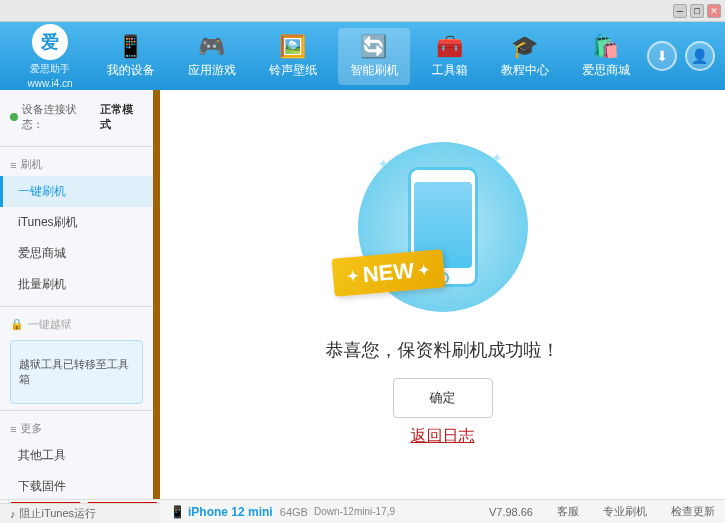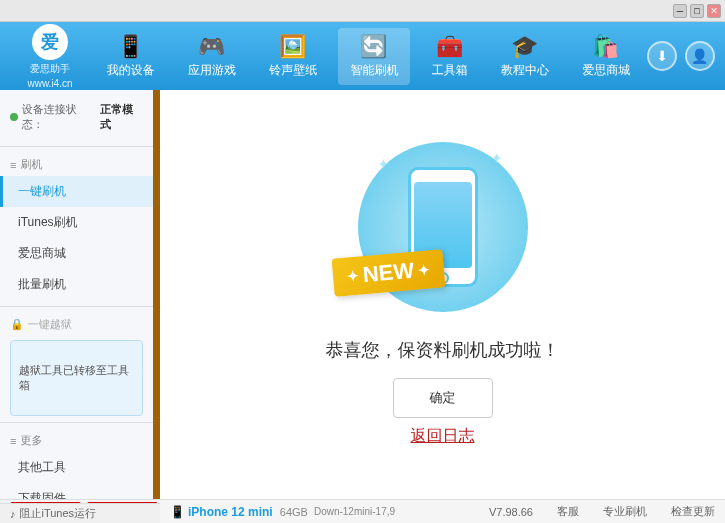--- a/index.html
+++ b/index.html
@@ -108,21 +108,21 @@
       background: #e0f0fb;
       color: #1a9ce0;
       border-left: 3px solid #1a9ce0;
       padding-left: 15px;
       text-align: center;
     }
     .sidebar-divider { height: 1px; background: #ddd; margin: 6px 0; }
 
     .sidebar-notice {
       margin: 4px 10px;
-      padding: 22px 8px;
+      padding: 16px 8px;
       background: #e8f4fd;
       border: 1px solid #b8ddf5;
       border-radius: 4px;
       font-size: 11px;
       color: #555;
     }
 
     
     .content {
       flex: 1;

